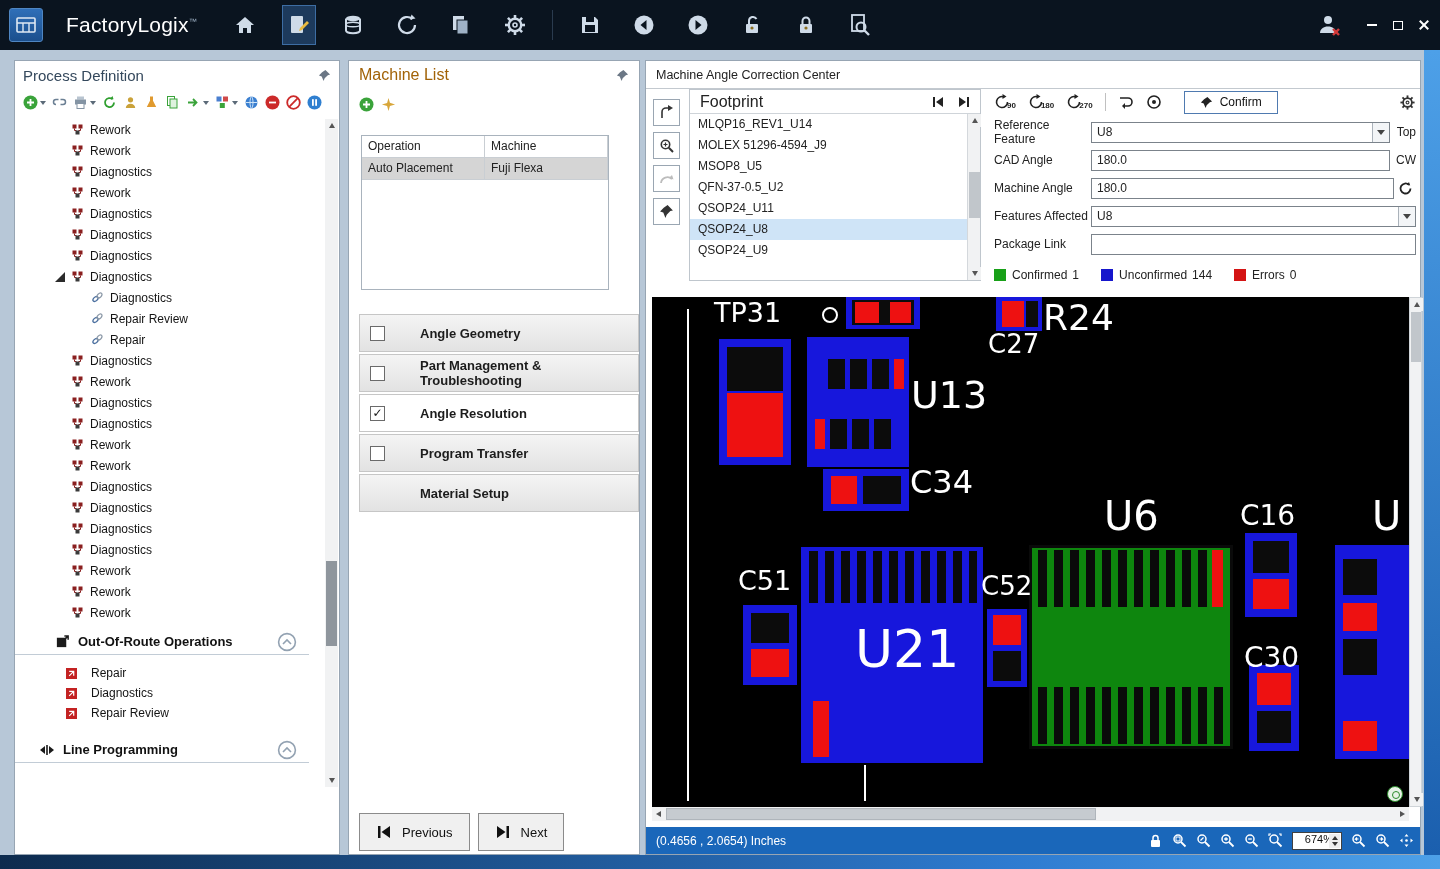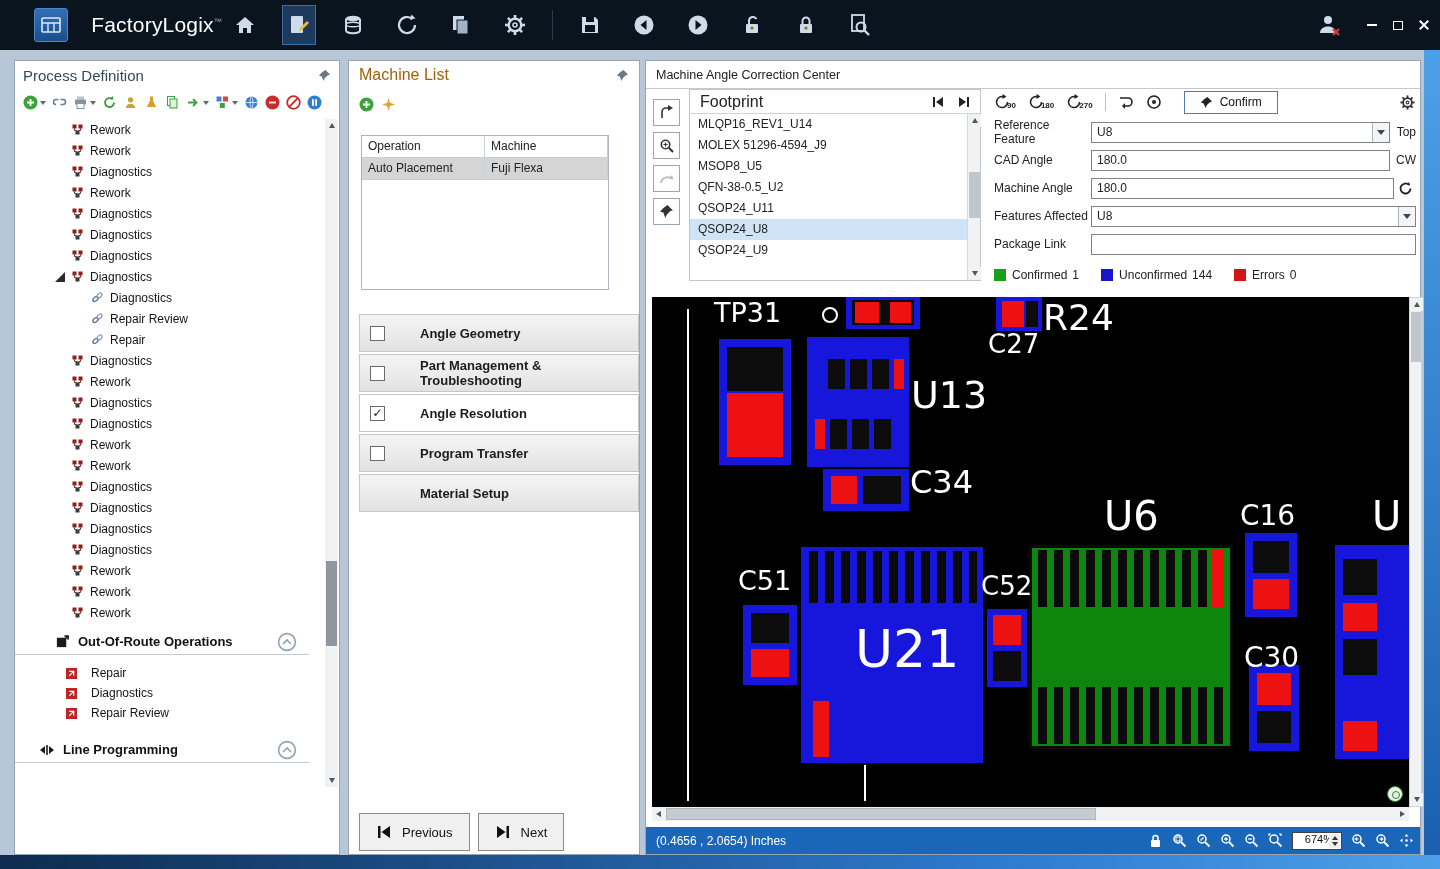--- a/index.html
+++ b/index.html
@@ -3,21 +3,21 @@
 <meta charset="utf-8">
 <style>
   *{margin:0;padding:0;box-sizing:border-box;}
   html,body{width:1440px;height:869px;overflow:hidden;}
   body{position:relative;background:#b7c7d7;font-family:"Liberation Sans","DejaVu Sans",sans-serif;}
   button{font-family:inherit;}
   svg{display:block;}
 
   
   .titlebar{position:absolute;left:0;top:0;width:1440px;height:50px;background:#0a141f;display:flex;align-items:center;z-index:9;}
-  .logo{display:flex;align-items:center;gap:23px;padding-left:9px;width:222px;flex:none;justify-content:flex-end;}
+  .logo{display:flex;align-items:center;gap:23px;padding-left:9px;width:222px;flex:none;}
   .logo-mark{width:34px;height:34px;background:linear-gradient(#2f6fb8,#1b4f8d);border:1px solid #4f86c2;border-radius:3px;display:flex;align-items:center;justify-content:center;}
   .logo-text{color:#fff;font-size:21px;letter-spacing:.2px;}
   .logo-text sup{font-size:8px;color:#9fb2c6;}
   .tb-icons{display:flex;align-items:center;gap:20px;margin-left:6px;}
   .tbtn{background:none;border:1px solid transparent;width:34px;height:40px;display:flex;align-items:center;justify-content:center;cursor:pointer;}
   .tbtn.active{background:#1d3a5c;border:1px solid #3d6da3;}
   .tb-sep{width:1px;height:30px;background:#2a3b4e;}
   .asm-info{margin-left:26px;color:#fff;font-size:11.5px;line-height:14.5px;}
   .asm-row{display:flex;}
   .asm-label{font-weight:bold;width:90px;}
@@ -817,21 +817,21 @@
           <svg width="12" height="12" viewBox="0 0 12 12">
             <path d="M1 1l7 5-7 5z" fill="#222"></path>
             <rect x="9" y="1" width="2" height="10" fill="#222"></rect>
           </svg>
         </button>
     </div>
     <div class="fp-list" id="fp-list">
         <div class="fp-item">MLQP16_REV1_U14</div>
         <div class="fp-item">MOLEX 51296-4594_J9</div>
         <div class="fp-item">MSOP8_U5</div>
-        <div class="fp-item">QFN-38-0.5_U2</div>
+        <div class="fp-item">QFN-37-0.5_U2</div>
         <div class="fp-item">QSOP24_U11</div>
         <div class="fp-item sel">QSOP24_U8</div>
         <div class="fp-item">QSOP24_U9</div>
       </div>
     <div class="fp-scroll">
       <button class="sb-btn">
           <i class="tri-up"></i>
         </button>
       <div class="fp-thumb"></div>
       <button class="sb-btn sb-bot">

